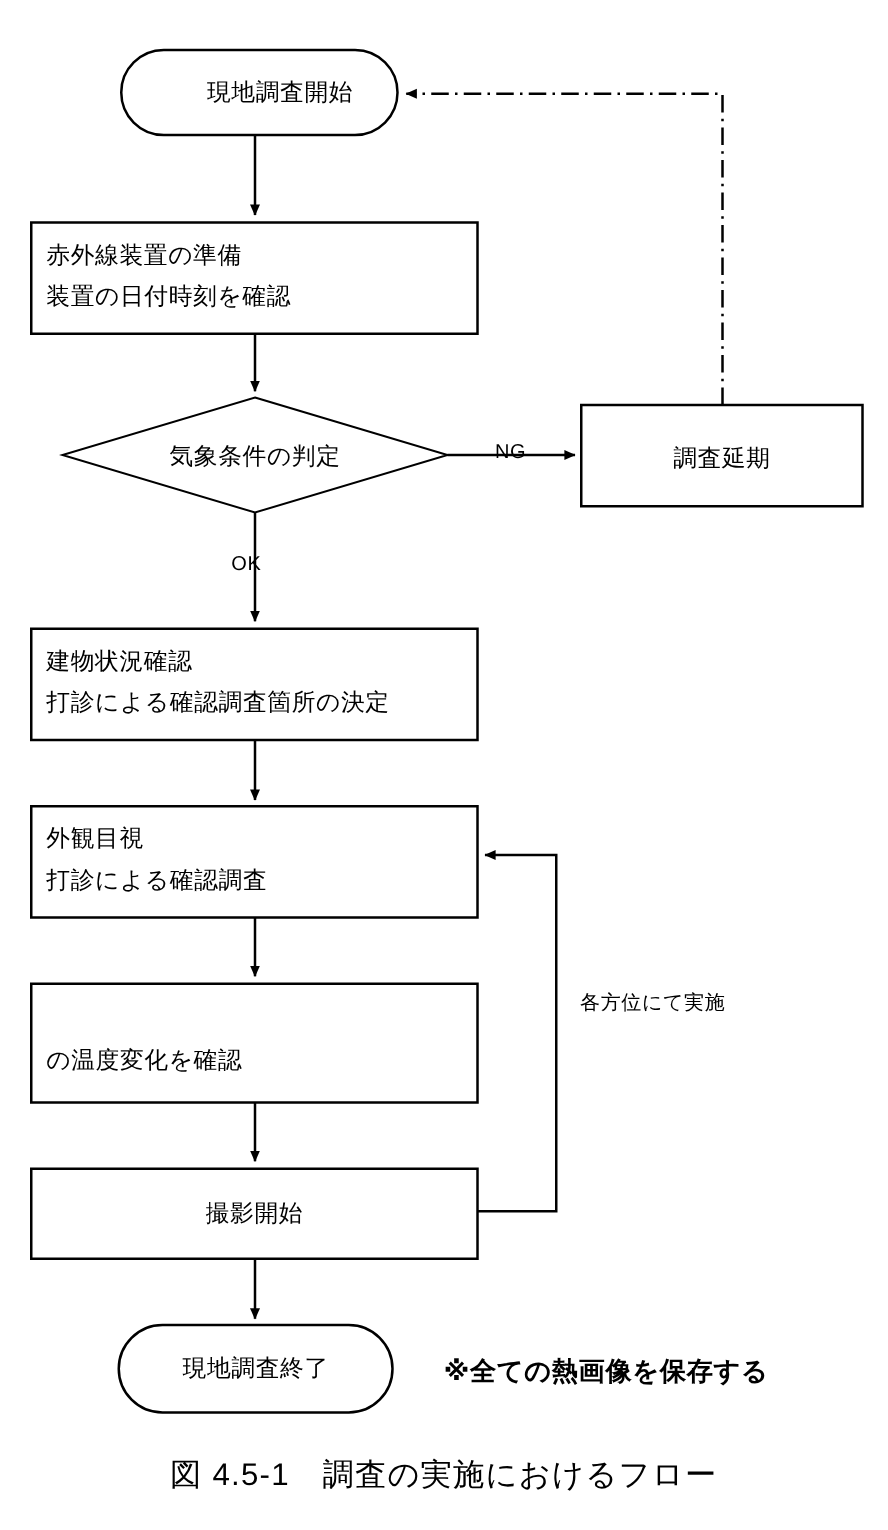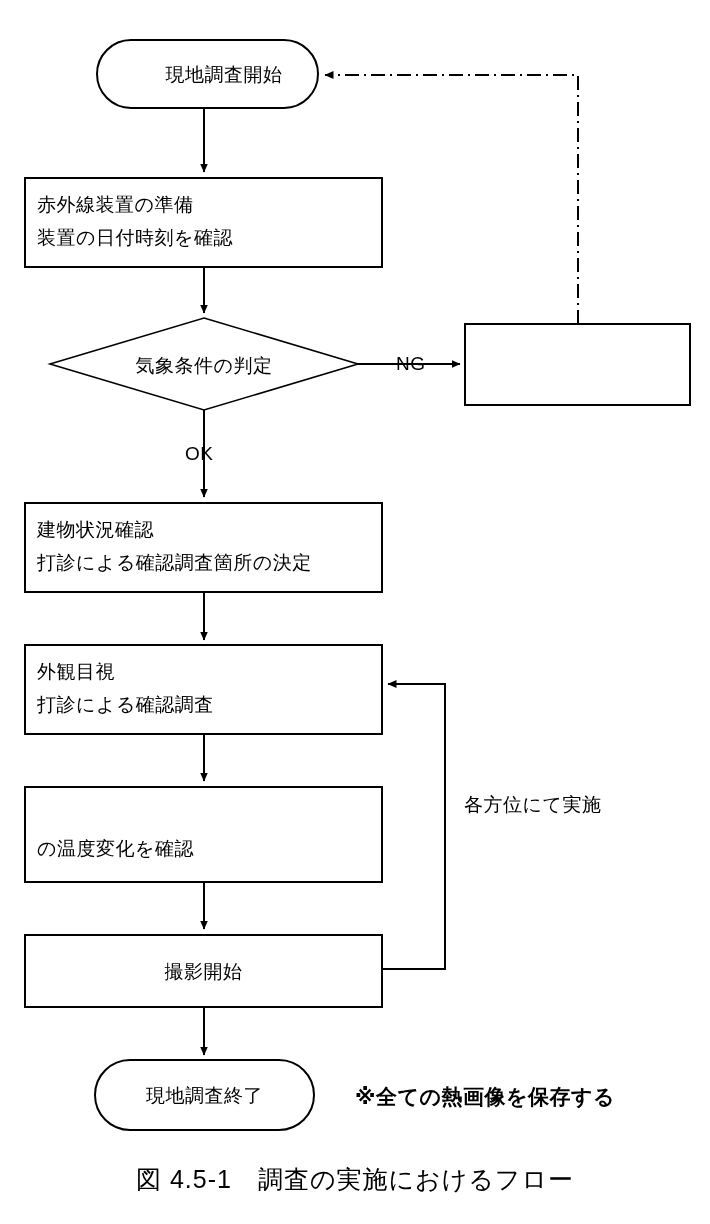--- a/index.html
+++ b/index.html
@@ -40,21 +40,21 @@
   }
   .node-text.left {
     text-align: left;
   }
   .node-text.center {
     text-align: center;
   }
   .edge-label {
     position: absolute;
     font-family: "Liberation Sans", "DejaVu Sans", sans-serif;
-    font-size: 19px;
+    font-size: 16px;
     letter-spacing: 0.5px;
     color: #000000;
     white-space: pre;
   }
   .edge-label.jp {
     font-family: "DejaVu Sans", "Liberation Sans", sans-serif;
   }
   .side-note {
     position: absolute;
     font-family: "DejaVu Sans", "Liberation Sans", sans-serif;
@@ -127,20 +127,21 @@
     <line x1="204" y1="1007" x2="204" y2="1055" stroke="#000000" stroke-width="2" marker-end="url(#arrow)"></line>
   </svg>
 
   <div class="node-text center" style="left:97px; top:59px; width:254px;">現地調査開始</div>
 
   <div class="node-text left" style="left:37px; top:189px; width:340px;">赤外線装置の準備</div>
   <div class="node-text left" style="left:37px; top:222px; width:340px;">装置の日付時刻を確認</div>
 
   <div class="node-text center" style="left:104px; top:350px; width:200px;">気象条件の判定</div>
 
+  <div class="node-text center" style="left:465px; top:352px; width:225px;">調査延期</div>
 
   <div class="node-text left" style="left:37px; top:514px; width:340px;">建物状況確認</div>
   <div class="node-text left" style="left:37px; top:547px; width:340px;">打診による確認調査箇所の決定</div>
 
   <div class="node-text left" style="left:37px; top:656px; width:340px;">外観目視</div>
   <div class="node-text left" style="left:37px; top:689px; width:340px;">打診による確認調査</div>
 
   <div class="node-text center" style="left:25px; top:956px; width:357px;">撮影開始</div>
 
   <div class="node-text left" style="left:37px; top:833px; width:345px;">の温度変化を確認</div>

